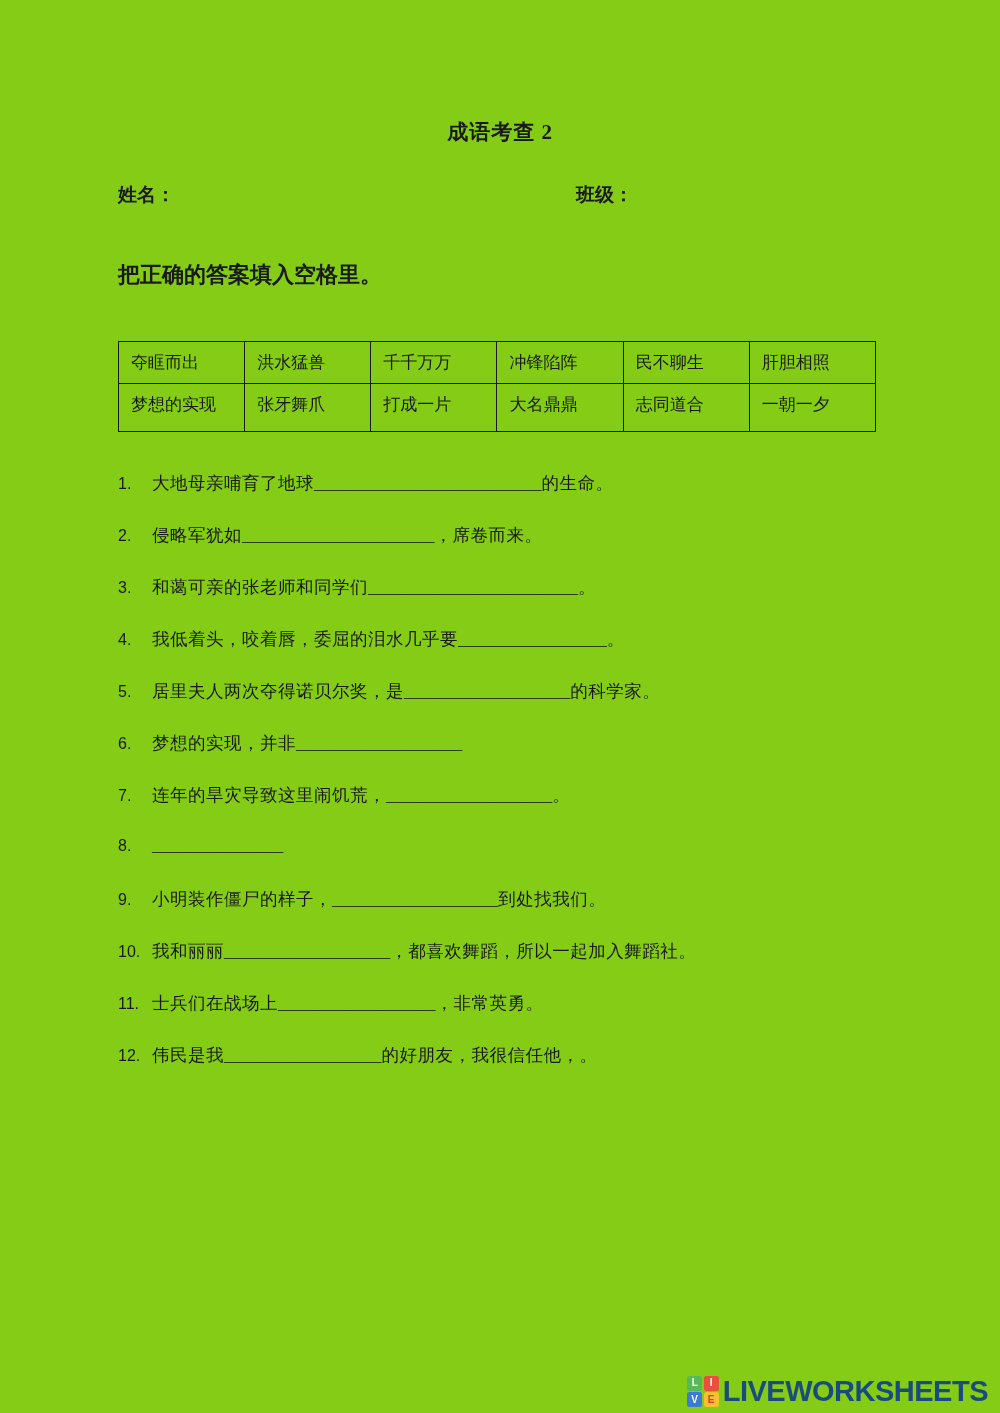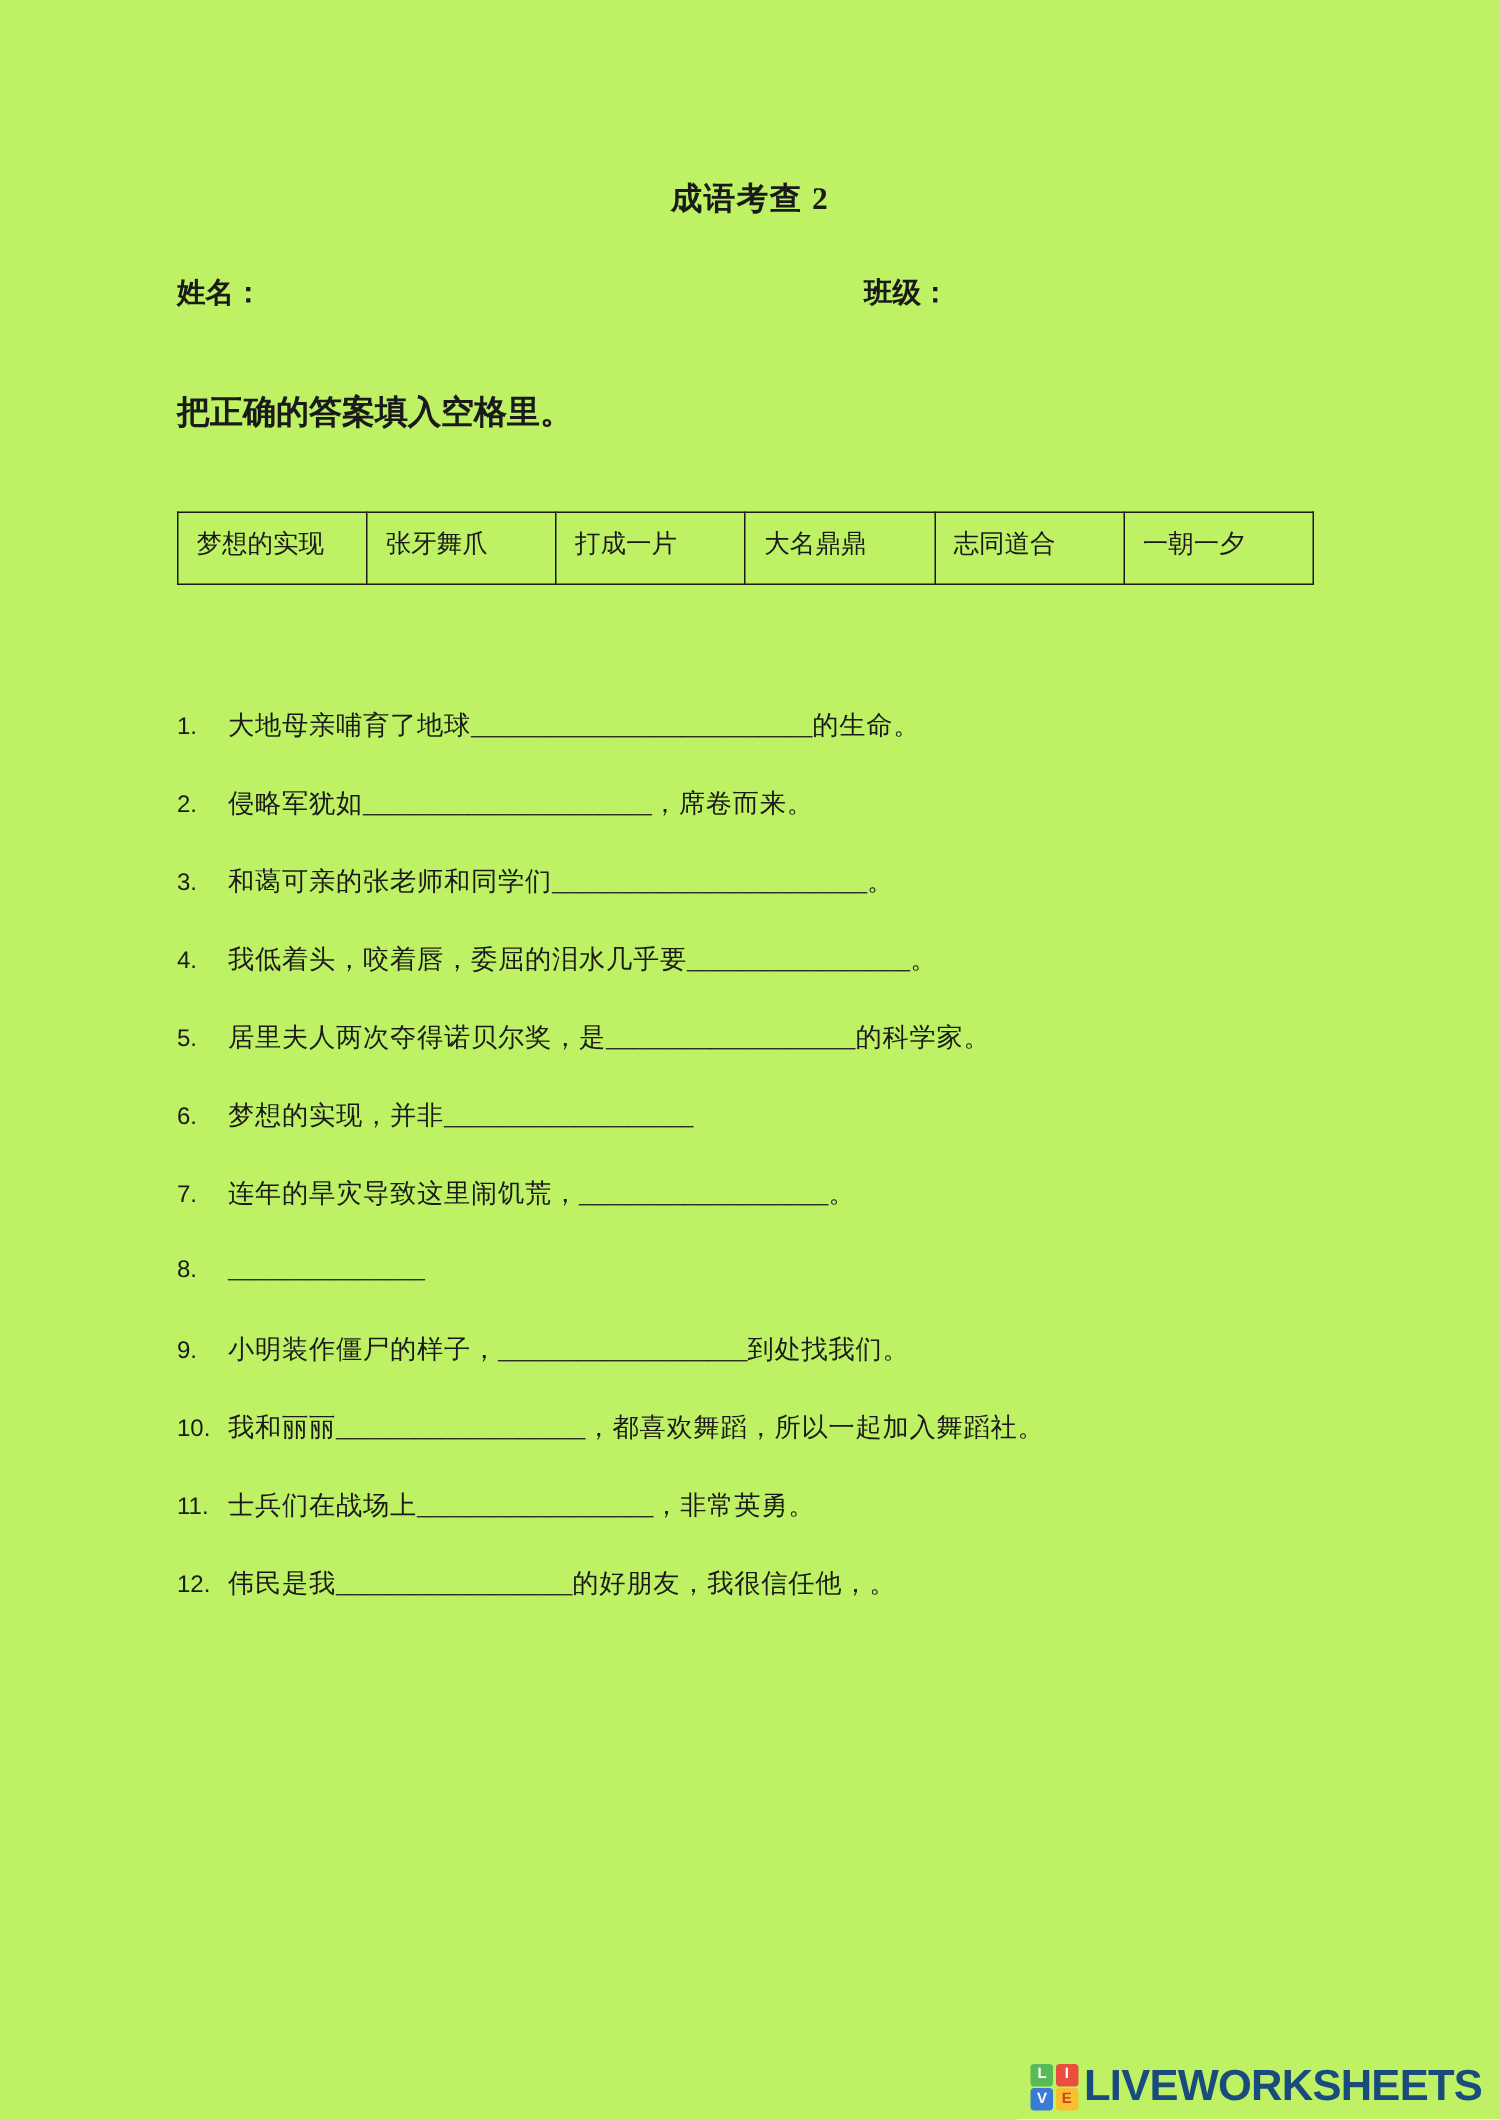--- a/index.html
+++ b/index.html
@@ -2,21 +2,21 @@
 <html><head>
 <meta charset="utf-8">
 <style>
   * { box-sizing: border-box; }
   html, body { margin: 0; padding: 0; background: #ffffff; }
   .page {
     position: relative;
     width: 1000px;
     height: 1413px;
     margin: 0 auto;
-    background: #bef264;
+    background: #84cc16;
     color: #1a1a1a;
     font-family: "Liberation Serif", serif;
     overflow: hidden;
   }
   .title {
     position: absolute;
     top: 118px; left: 0;
     width: 100%;
     text-align: center;
     font-size: 21px;
@@ -128,20 +128,28 @@
 
   <h1 class="title">成语考查 2</h1>
 
   <span class="name-label">姓名：</span>
   <span class="class-label">班级：</span>
 
   <p class="instruction">把正确的答案填入空格里。</p>
 
   <table class="word-bank">
     <tbody>
+      <tr class="row-1">
+        <td>夺眶而出</td>
+        <td>洪水猛兽</td>
+        <td>千千万万</td>
+        <td>冲锋陷阵</td>
+        <td>民不聊生</td>
+        <td>肝胆相照</td>
+      </tr>
       <tr class="row-2">
         <td>梦想的实现</td>
         <td>张牙舞爪</td>
         <td>打成一片</td>
         <td>大名鼎鼎</td>
         <td>志同道合</td>
         <td>一朝一夕</td>
       </tr>
     </tbody>
   </table>

